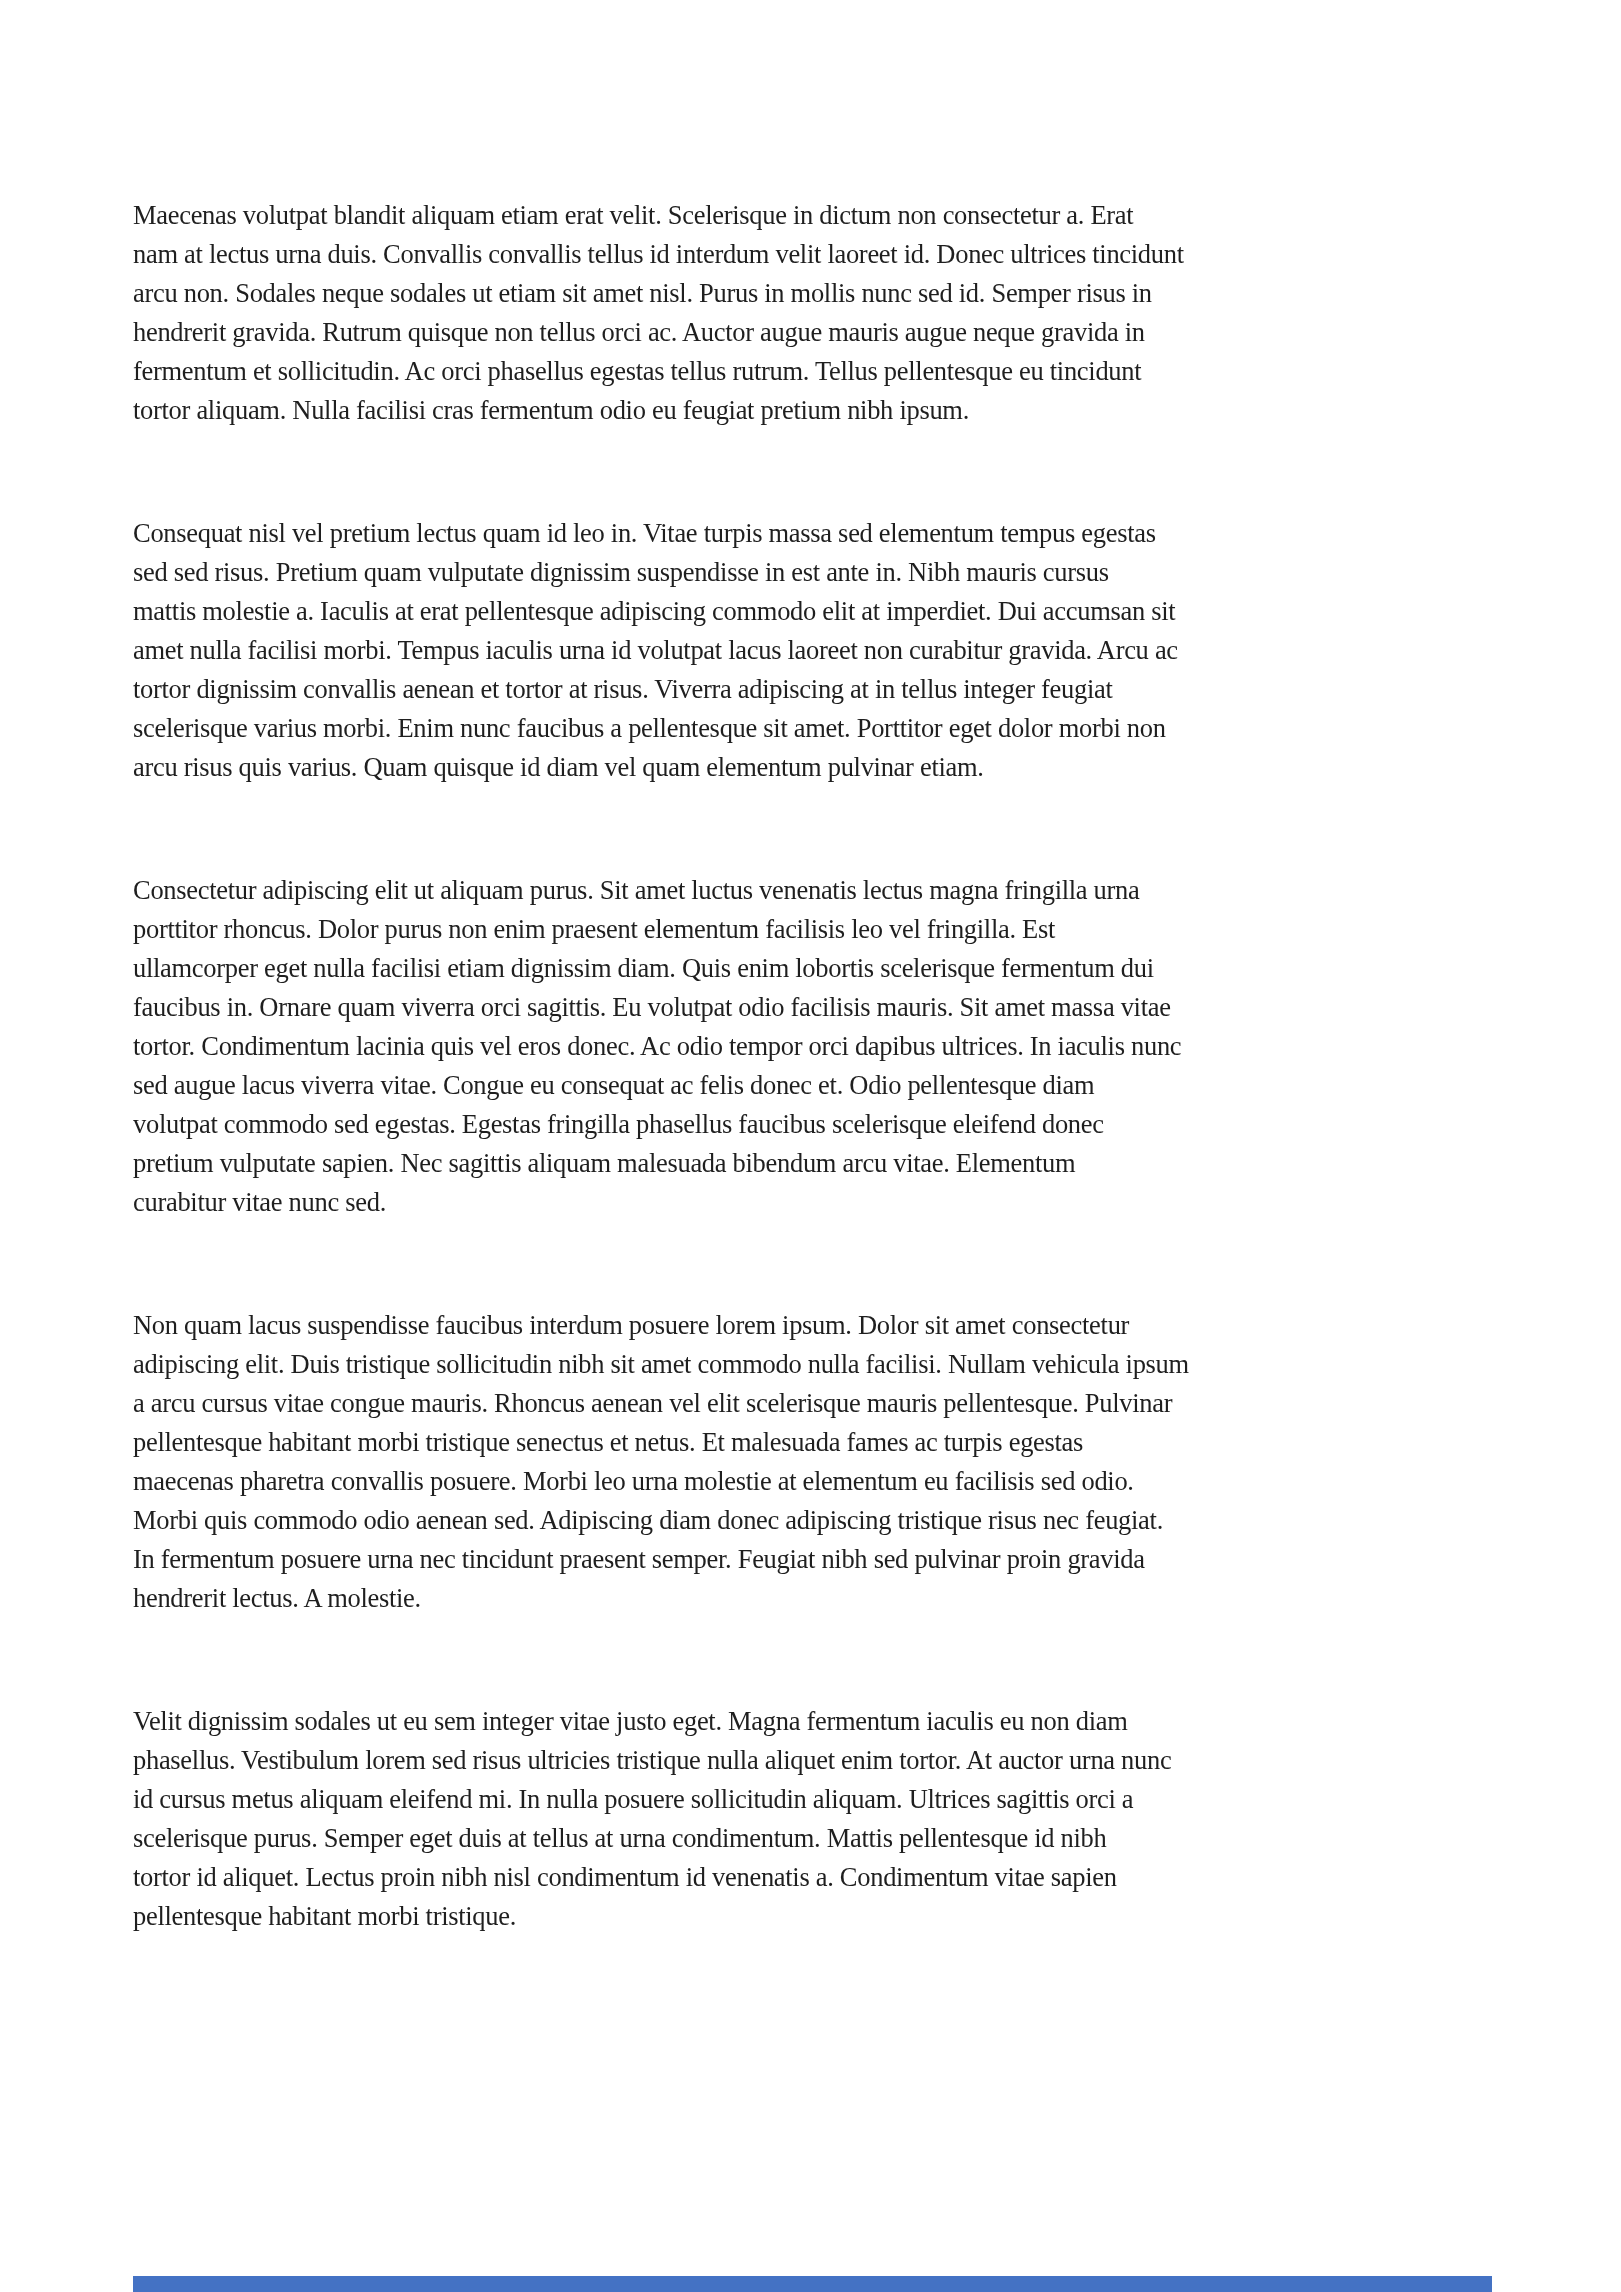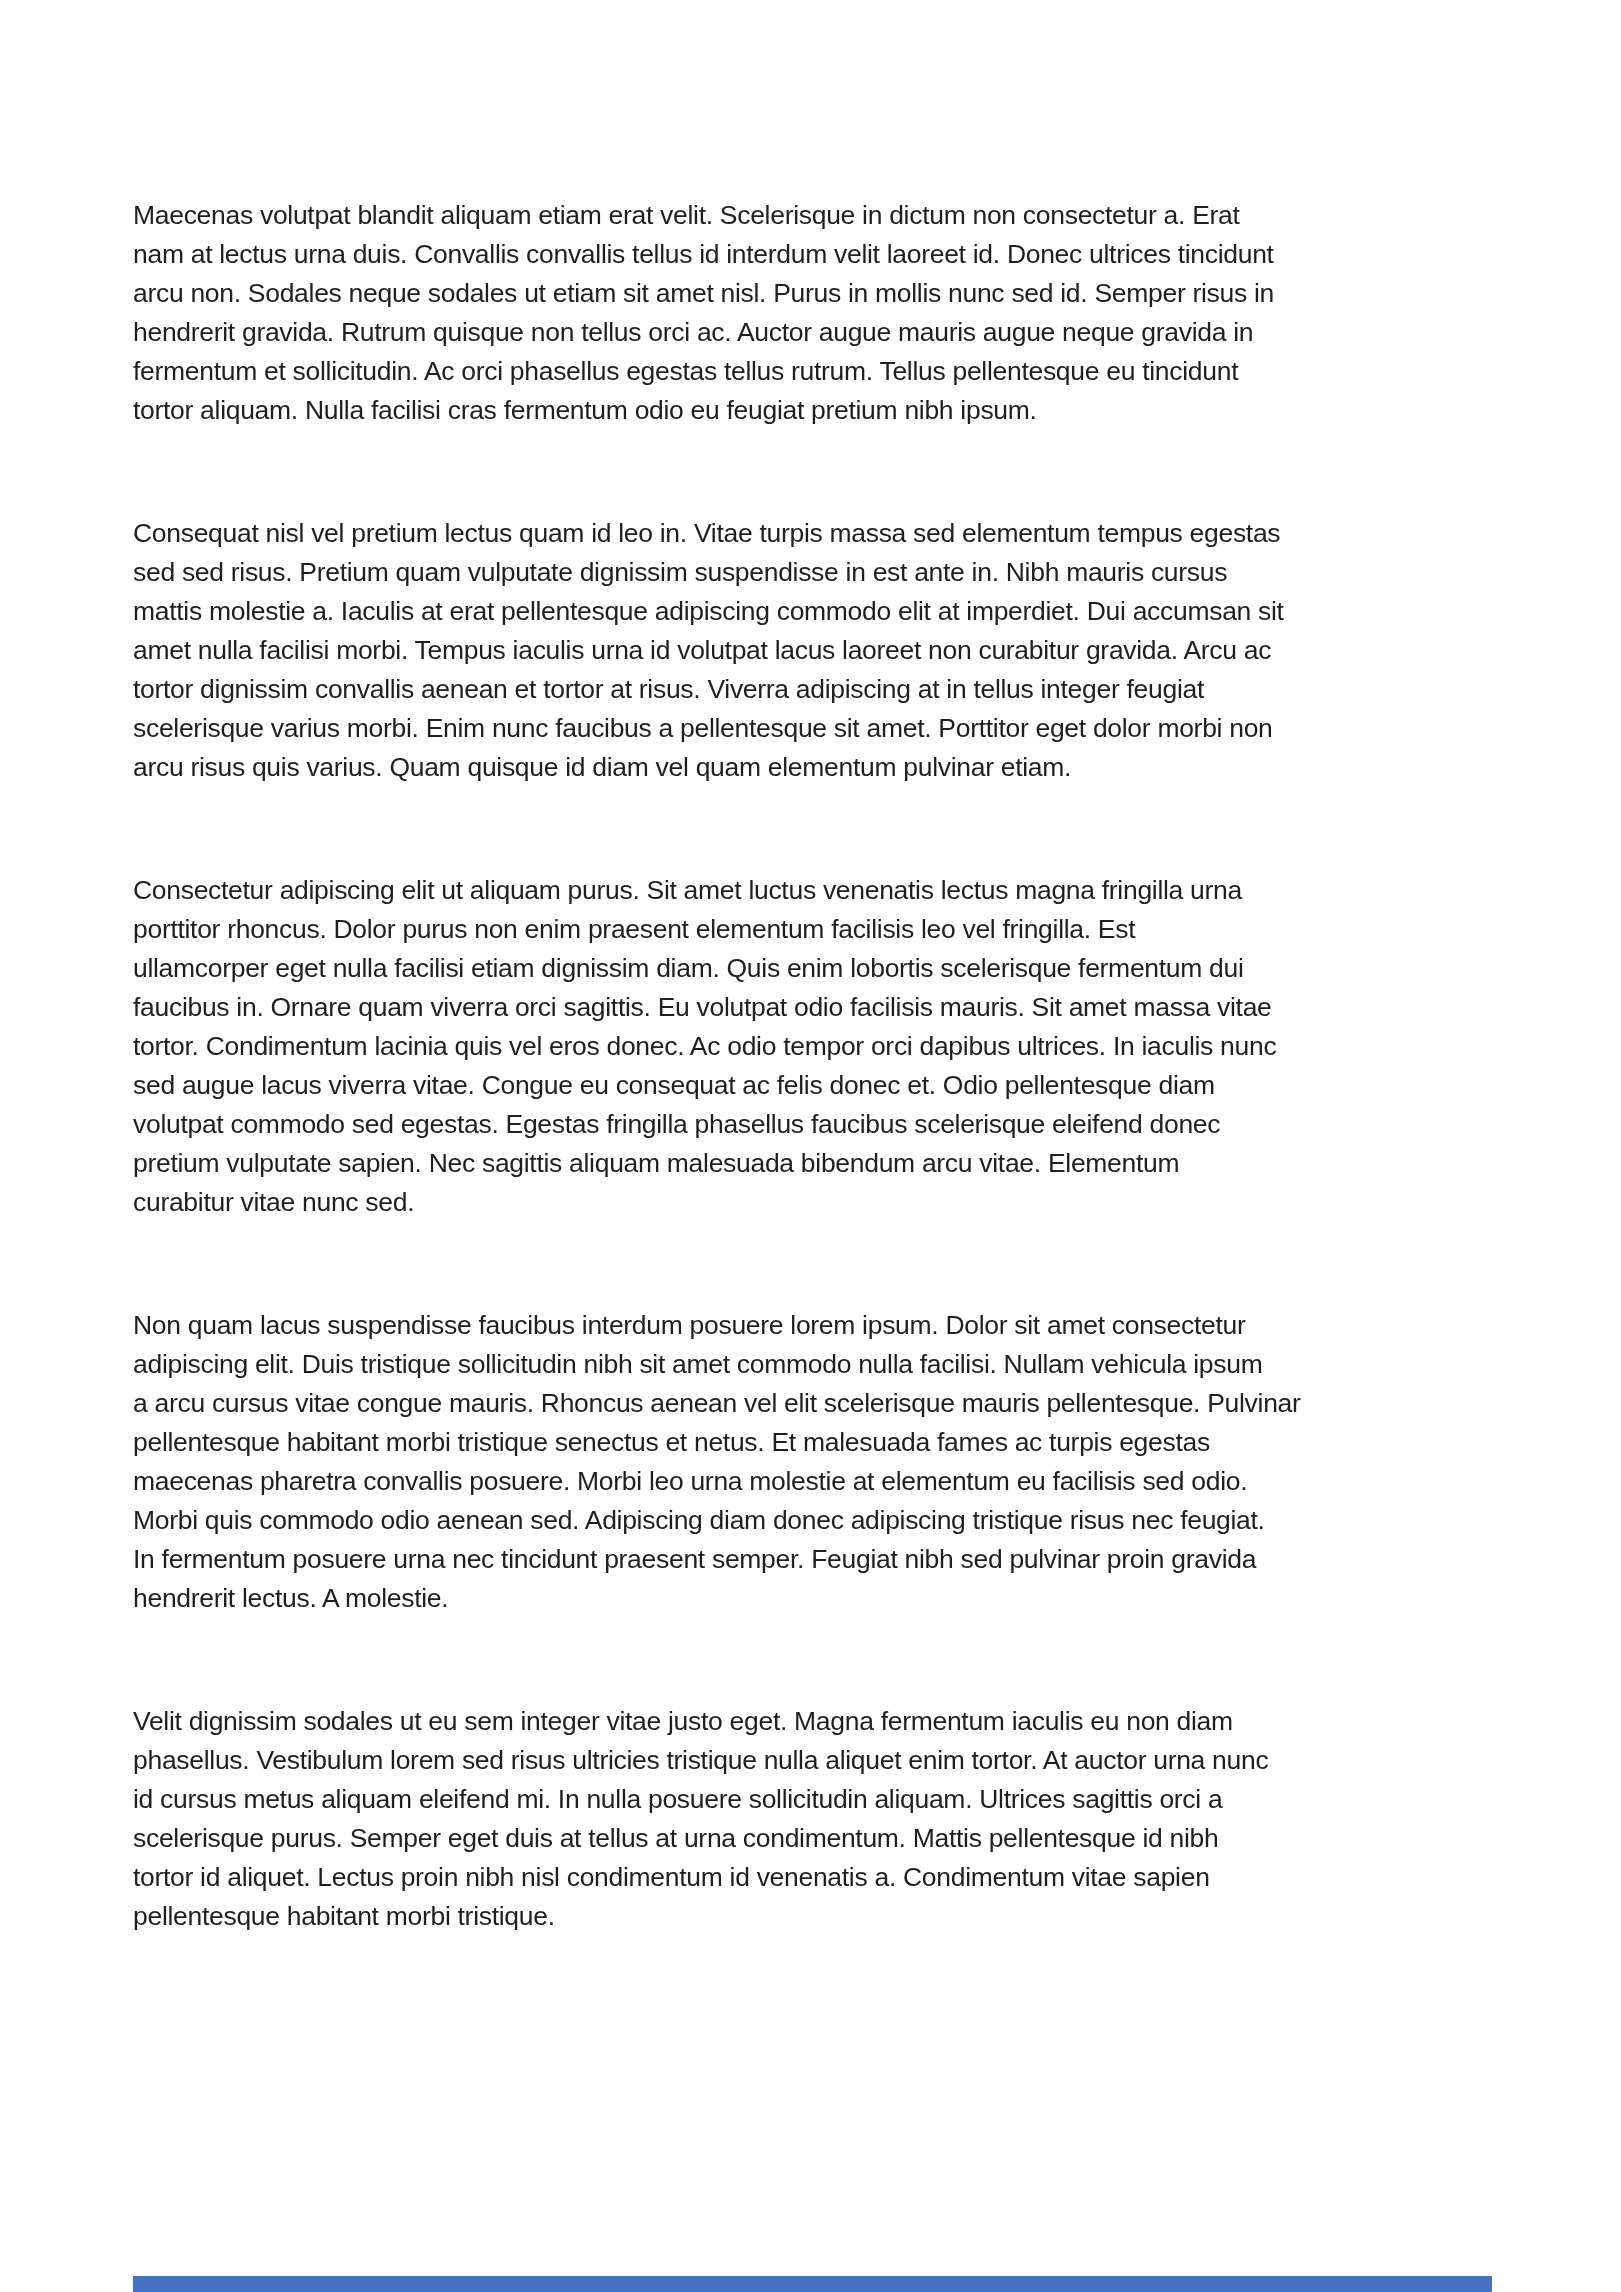--- a/index.html
+++ b/index.html
@@ -20,21 +20,21 @@
     top: 196px;
     width: 1372px;
   }
   .doc-paragraph {
     white-space: pre;           
     font-size: 26.5px;
     line-height: 39px;
     letter-spacing: -0.3px;
     color: #1f1f1f;
     margin: 0 0 84px 0;
-    font-family: Liberation Sans, sans-serif;
+    font-family: Liberation Serif, serif;
   }
   .doc-paragraph:last-child {
     margin-bottom: 4px;
   }
   .bottom-accent-bar {
     position: absolute;
     left: 133px;
     bottom: 0;
     width: 1359px;
     height: 16.7px;

